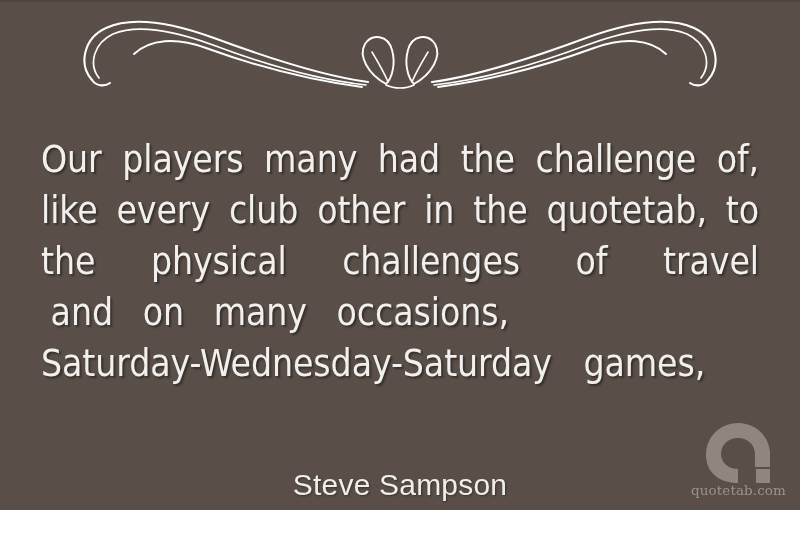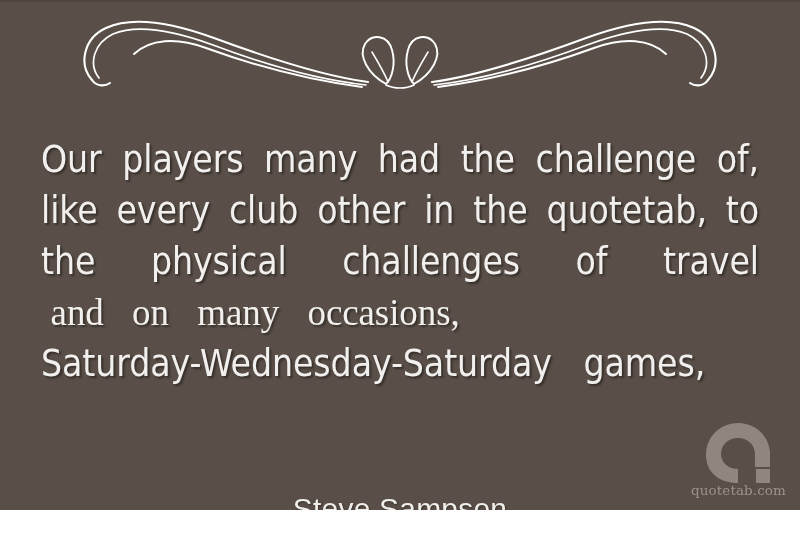--- a/index.html
+++ b/index.html
@@ -58,31 +58,30 @@
     display: block;
     white-space: nowrap;
   }
   #quote-text .qline.justified {
     display: flex;
     justify-content: space-between;
   }
   #quote-text .qline.center {
     text-align: center;
     justify-content: center;
-    font-family: Liberation Serif, serif;
   }
   #quote-text .qline.center .word {
     margin: 0 0.26em;
   }
 
   
   #author {
     position: absolute;
     left: 0;
-    top: 490px;
+    top: 466px;
     width: 800px;
     text-align: center;
     color: #f0eeeb;
     font-family: "Liberation Sans", sans-serif;
     font-size: 30px;
     font-weight: 400;
     letter-spacing: 0.2px;
     text-shadow: 1px 1px 2px rgba(28, 22, 18, 0.5);
   }
 

